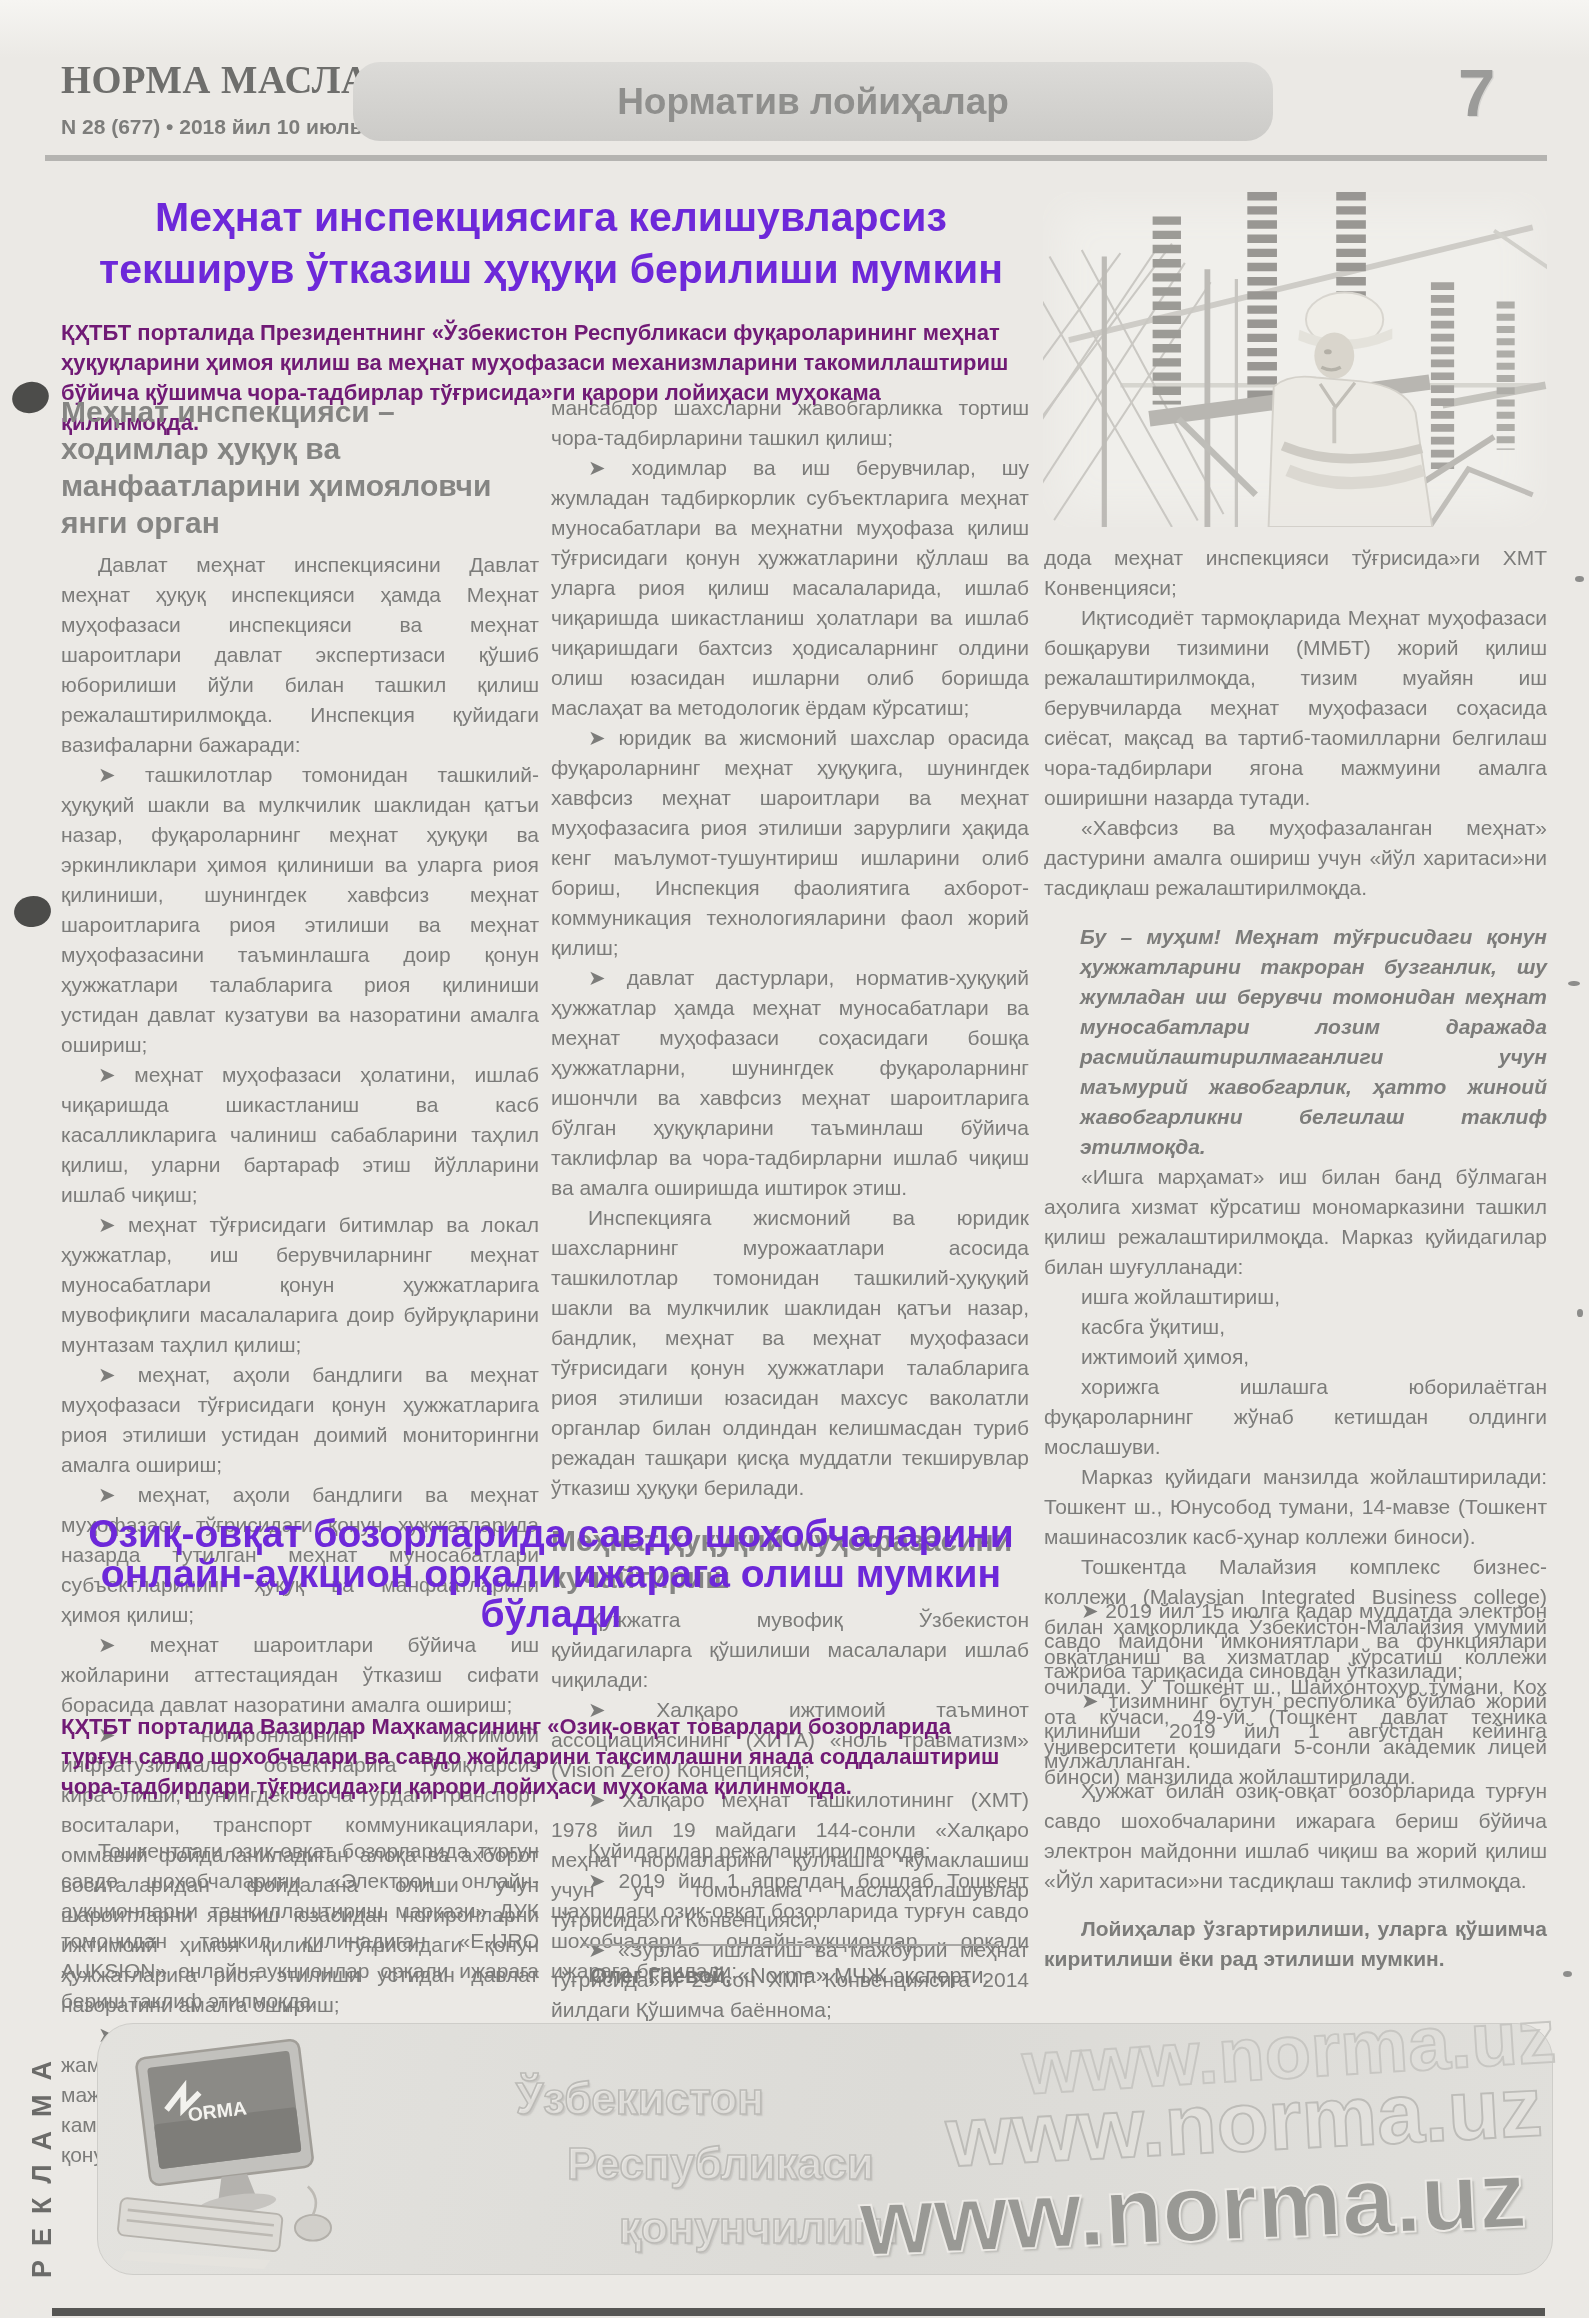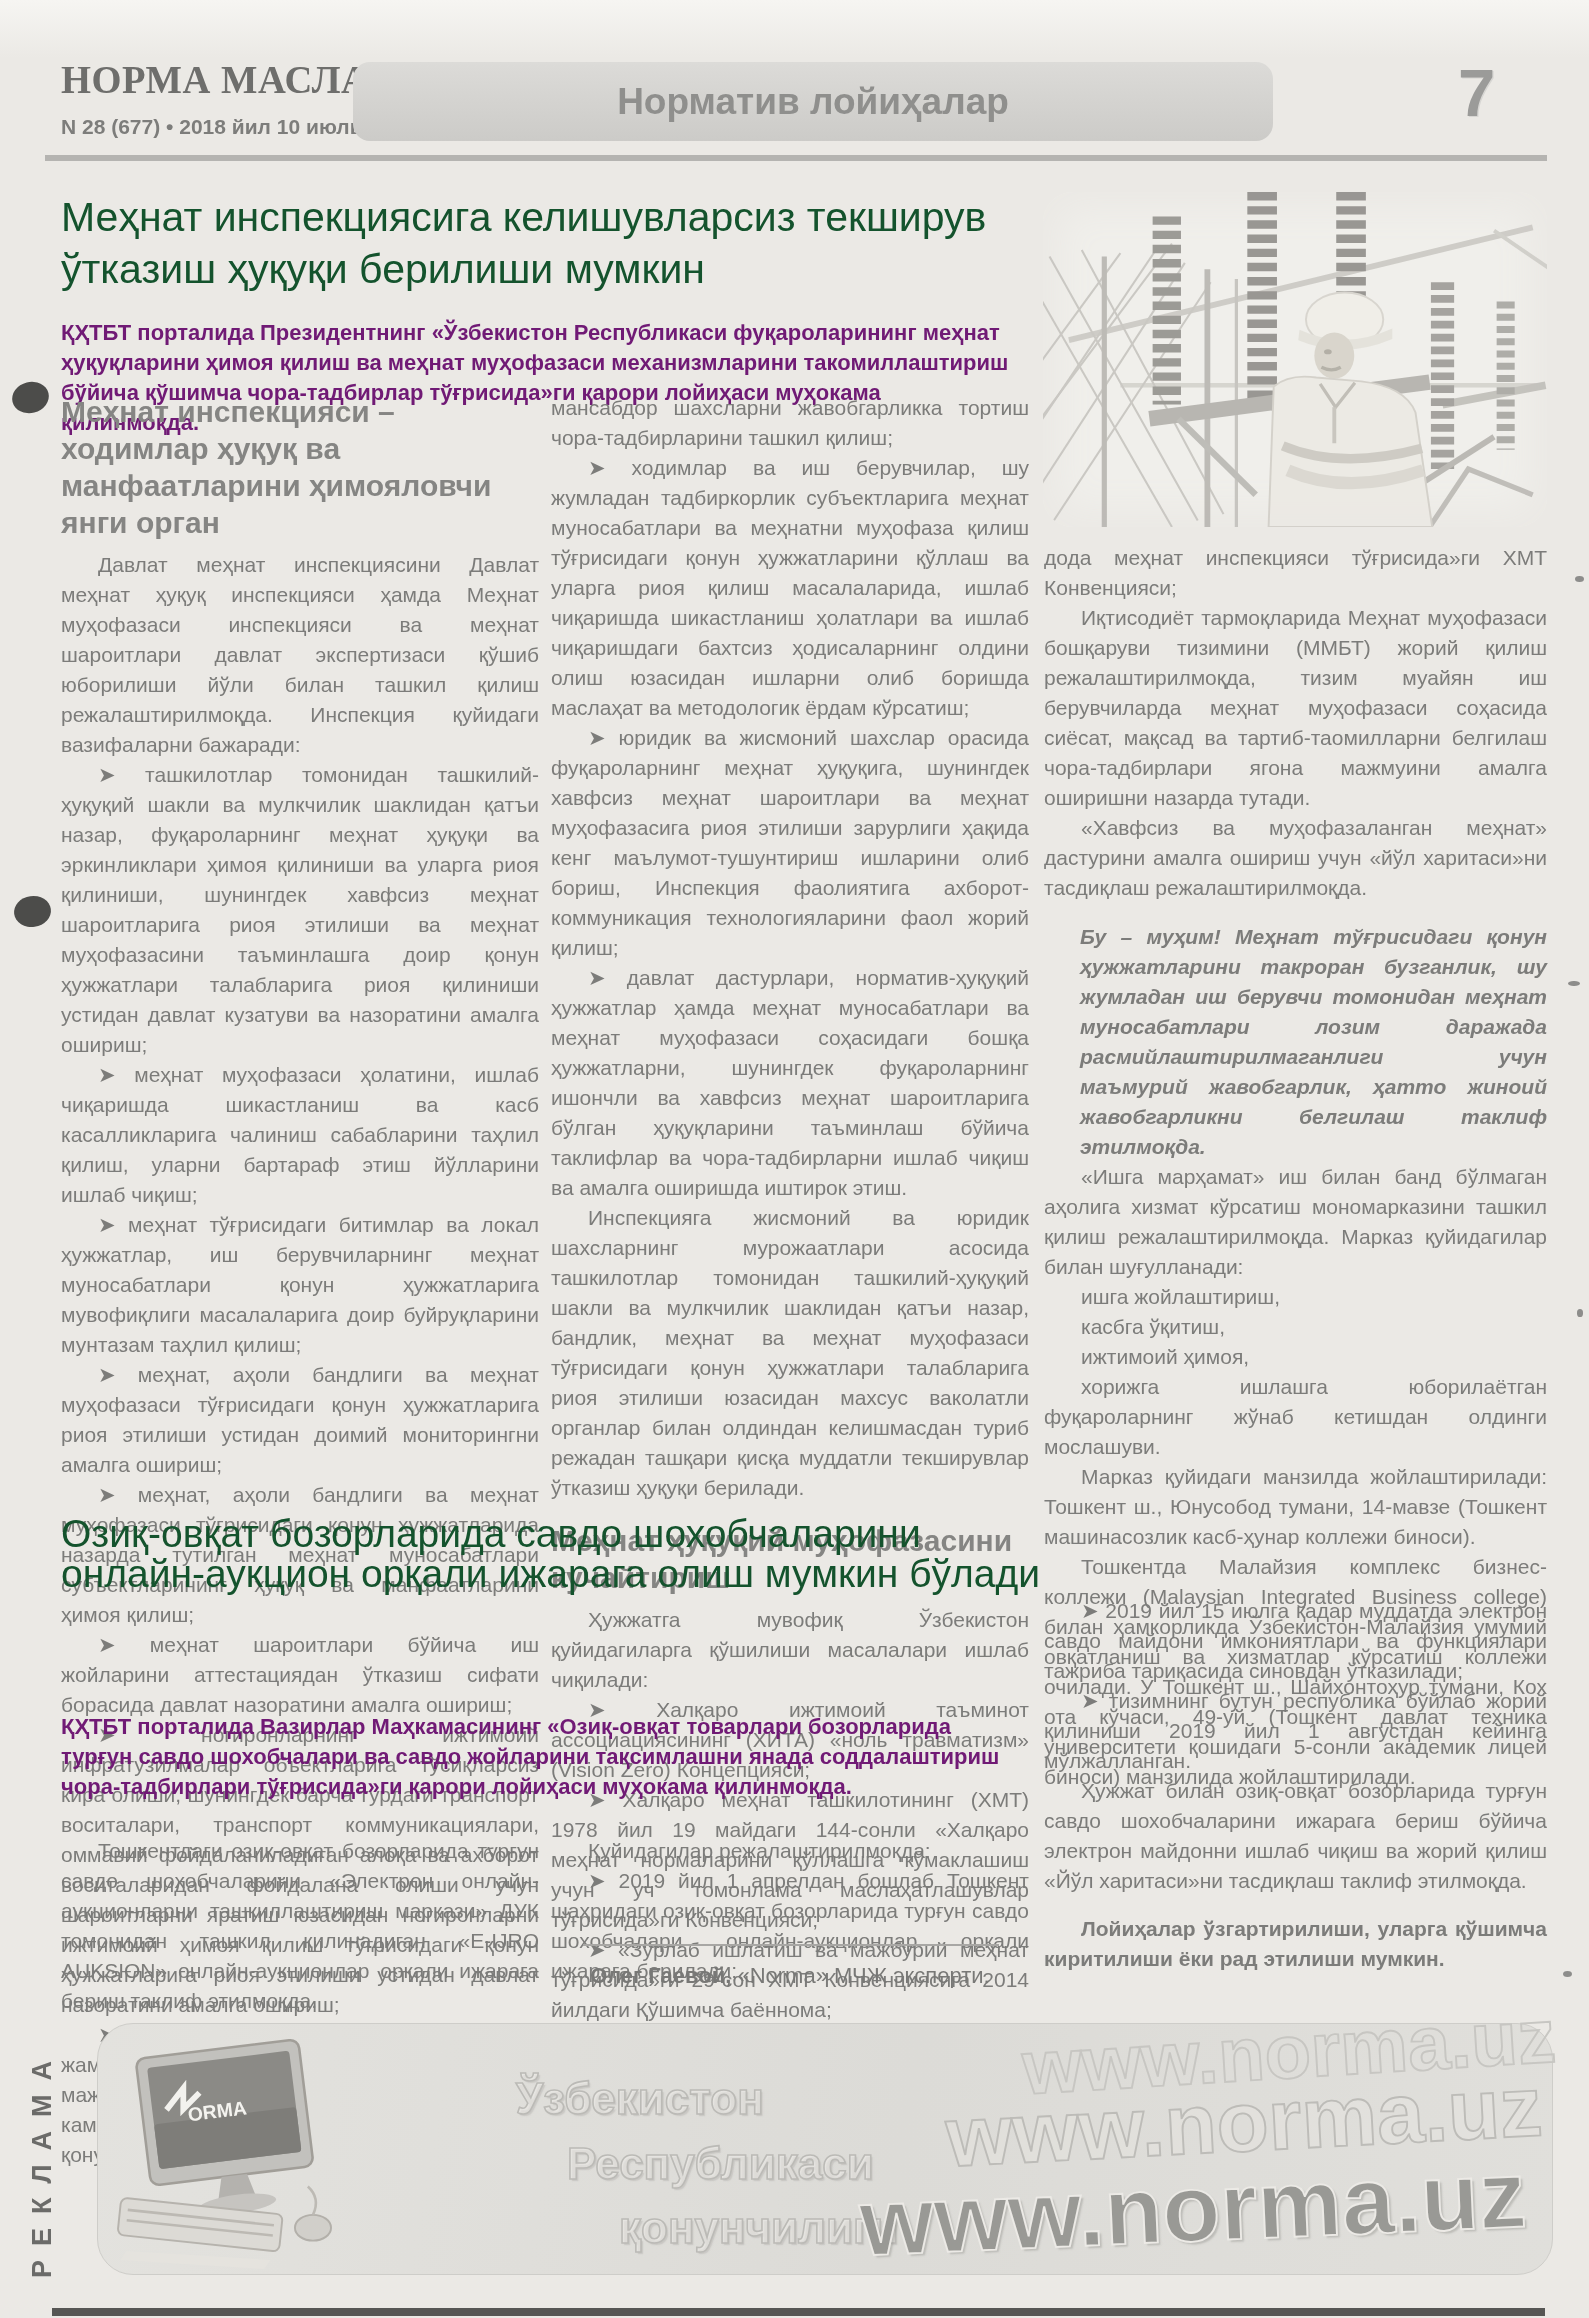--- a/index.html
+++ b/index.html
@@ -6,29 +6,29 @@
   #page{position:relative;width:1590px;height:2319px;background:#ebe9e5;overflow:hidden;
         font-family:"Liberation Sans", sans-serif;}
   #page::before{content:"";position:absolute;left:0;top:0;width:100%;height:58px;
         background:linear-gradient(#f6f5f2,#ebe9e5);}
 
   
   .masthead{position:absolute;left:61px;top:55px;font-family:"Liberation Serif", serif;
         font-weight:bold;font-size:41px;color:#6e6e6c;letter-spacing:0.6px;
         transform:scaleX(.94);transform-origin:left top;white-space:nowrap;}
   .issue-line{position:absolute;left:61px;top:115px;font-size:21px;font-weight:bold;color:#7d7d7b;}
-  .section-band{position:absolute;left:353px;top:62px;width:920px;height:79px;border-radius:17px;
+  .section-band{position:absolute;left:353px;top:62px;width:920px;height:79px;border-radius:27px;
         background:linear-gradient(#dcdbd8,#cccbc8);display:flex;align-items:center;justify-content:center;}
   .section-title{font-size:37px;font-weight:bold;color:#8f8f8d;}
   .page-number{position:absolute;left:1458px;top:54px;font-size:67px;font-weight:bold;color:#9b9b99;
         text-shadow:1.3px 1.3px 0 #d7d6d3;}
   .header-rule{position:absolute;left:45px;top:155px;width:1502px;height:5.8px;background:#b5b4b1;}
 
   
-  .a-title{position:absolute;font-weight:normal;color:#14532d;text-align:left;}
+  .a-title{position:absolute;font-weight:bold;color:#6d28d9;text-align:center;}
   #a1-title{left:61px;top:191px;width:980px;font-size:41px;line-height:52px;}
   #a2-title{left:61px;top:1514px;width:980px;font-size:39px;line-height:40px;}
   .a-lead{position:absolute;left:61px;width:957px;font-size:22px;line-height:30px;
         font-weight:bold;color:#701a75;text-align:left;}
   #a1-lead{top:318px;}
   #a2-lead{top:1712px;}
 
   .col{position:absolute;width:478px;font-size:21px;line-height:30px;color:#7c7c7a;text-align:justify;}
   #a1-col1{left:61px;top:393px;}
   #a1-col2{left:551px;top:393px;}

